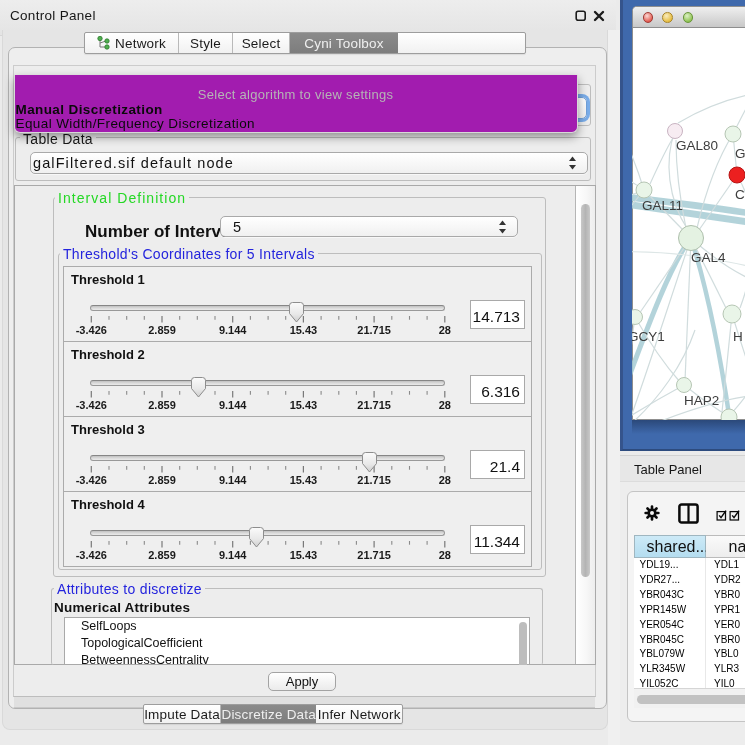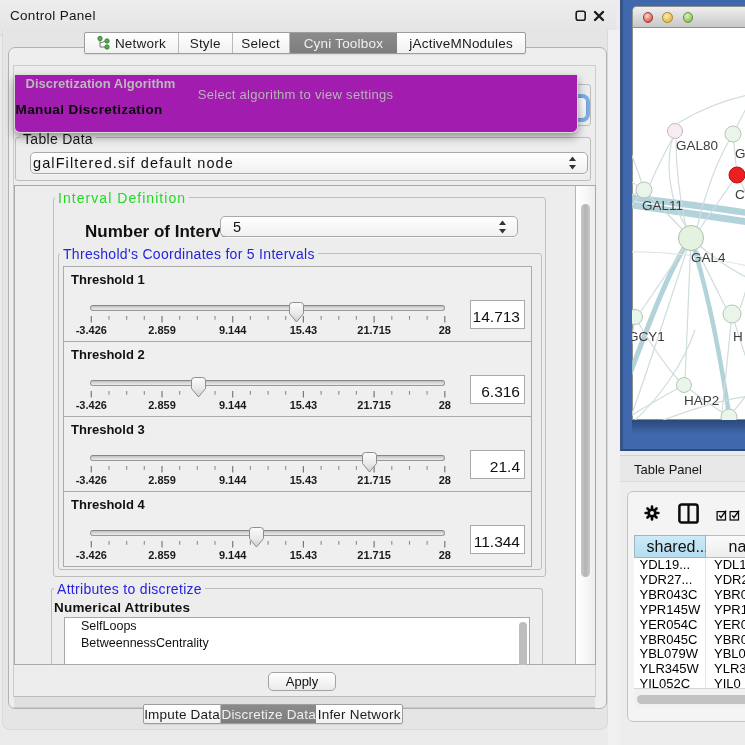--- a/index.html
+++ b/index.html
@@ -51,21 +51,21 @@
 #nettitle { position:absolute; left:0; top:0; width:113px; height:21px; background:linear-gradient(#efefef,#c8c8c8); border-bottom:1px solid #8e8e8e; }
 .winbtn { position:absolute; top:5px; width:10.5px; height:10.5px; border-radius:50%; }
 #tablebar { left:620px; top:455px; width:125px; height:27px; background:#e7e7e7; border-top:1px solid #d2d2d2; border-bottom:1px solid #dcdcdc; }
 #tablebar .t { position:absolute; left:14px; top:6px; font-size:13px; color:#161616; }
 #tpbg { left:620px; top:482px; width:125px; height:263px; background:#ededed; }
 #tbox { left:627px; top:491px; width:130px; height:231px; background:#f4f4f4; border:1px solid #c4c4c4; border-radius:6px; }
 #thead { left:633.5px; top:534.5px; width:111.5px; height:23px; display:flex; font-size:16px; color:#111; }
 #thead .h1 { width:72px; background:linear-gradient(#cdeaf7,#b4ddf0); border:1px solid #9fb6c0; text-align:center; padding-left:12px; line-height:21px; }
 #thead .h2 { flex:1; background:linear-gradient(#fafafa,#ededed); border:1px solid #bbbbbb; border-left:none; padding-left:23px; line-height:21px; }
 #trows { left:633.5px; top:558px; width:111.5px; height:130.5px; background:#fff; overflow:hidden; }
-.trow { position:absolute; left:0; width:111.5px; height:14.9px; font-size:13px; color:#000; line-height:14.9px; }
+.trow { position:absolute; left:0; width:111.5px; height:14.9px; font-size:10px; color:#000; line-height:14.9px; }
 .trow .c1 { position:absolute; left:6px; }
 .trow .c2 { position:absolute; left:80.5px; }
 #hsb { left:633.5px; top:688.4px; width:111.5px; height:19.6px; background:#f1f1f1; border-top:1px solid #d5d5d5; }
 #hsbthumb { left:637px; top:695px; width:108px; height:9px; background:#c2c2c2; border-radius:4.5px 0 0 4.5px; }
 .netsvg { position:absolute; left:0; top:0; }
 #netclip { left:632px; top:27px; width:113px; height:393px; overflow:hidden; }
 #netclip svg { position:absolute; left:-632px; top:-27px; }
 </style></head>
 <body>
 <div class="abs" id="titlebar">
@@ -286,47 +286,47 @@
       <path d="M2.5,12.5 L2.5,4.5 Q2.5,1.5 5.5,1.5 L13.5,1.5 Q16.5,1.5 16.5,4.5 L16.5,12.5 L9.5,21 Z" fill="url(#tg490.5)" stroke="#8d8d8d" stroke-width="1"></path>
     </svg>
 <div class="vbox">11.344</div>
 </div>
 
 <div class="grp" style="left:51px;top:588px;width:492px;height:77px;border-bottom:none"></div>
 <div class="gt" style="left:54px;top:580.5px;color:#2424dd">Attributes to discretize</div>
 <div class="abs" style="left:54px;top:600px;font-size:13.5px;letter-spacing:0.2px;font-weight:bold;color:#111">Numerical Attributes</div>
 <div class="abs" id="list">
     <div>SelfLoops</div>
+    <div>TopologicalCoefficient</div>
     <div>BetweennessCentrality</div>
   </div>
 <div class="abs" id="listthumb"></div>
 
 <div class="abs" id="apply">Apply</div>
 <div class="seg" style="left:143px;top:704px;width:260px;height:20px">
 <div class="sgi" style="width:96px">Impute Data</div>
 <div class="sgi dark" style="width:119px">Discretize Data</div>
 <div class="sgi" style="width:107px;border-right:none">Infer Network</div>
 </div>
 <div class="seg" style="left:84px;top:32px;width:442px;height:22px">
 <div class="sgi" style="width:94px"><svg width="14" height="14" viewBox="0 0 14 14" style="margin-right:4px">
         <path d="M3,3 L3,11 M3,7 L9,5 M3,11 L9,11" stroke="#777" stroke-width="1" fill="none"></path>
         <circle cx="3" cy="2.5" r="2.2" fill="#4fae4f" stroke="#2d7a2d" stroke-width="0.8"></circle>
         <circle cx="10" cy="5" r="2.2" fill="#4fae4f" stroke="#2d7a2d" stroke-width="0.8"></circle>
         <circle cx="10" cy="11" r="2.2" fill="#4fae4f" stroke="#2d7a2d" stroke-width="0.8"></circle>
       </svg>Network</div>
 <div class="sgi" style="width:54px">Style</div>
 <div class="sgi" style="width:57px">Select</div>
 <div class="sgi dark" style="width:108px">Cyni Toolbox</div>
-<div class="sgi" style="width:128px;border-right:none">jActiveMNodules</div>
 </div>
 
 <div class="abs" id="popup">
 <div class="ph">Select algorithm to view settings</div>
 <div class="p1">Manual Discretization</div>
-<div style="position:absolute;left:11px;top:0.5px;font-size:13px;font-weight:bold;color:#b9b9b9">Discretization Algorithm</div>
+<div class="p2">Equal Width/Frequency Discretization</div>
 </div>
 <div class="abs" style="left:608px;top:364px;width:4px;height:7px;border-radius:2px;background:#b9b9b9"></div>
 
 <div class="abs" id="gutter"></div>
 <div class="abs" id="bluebg"></div>
 <div class="abs" id="netwin">
   <div id="nettitle">
     <div class="winbtn" style="left:9.5px;background:radial-gradient(circle at 38% 32%,#fad9d5,#e2574c 75%);border:1px solid #a03c36"></div>
     <div class="winbtn" style="left:29px;background:radial-gradient(circle at 38% 32%,#f8ecc0,#e5ba3a 75%);border:1px solid #a8862c"></div>
     <div class="winbtn" style="left:49.5px;background:radial-gradient(circle at 38% 32%,#ddf0c5,#8cc14e 75%);border:1px solid #69953c"></div>

